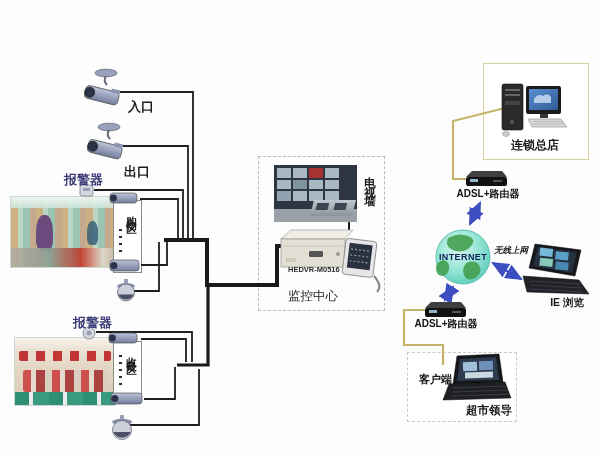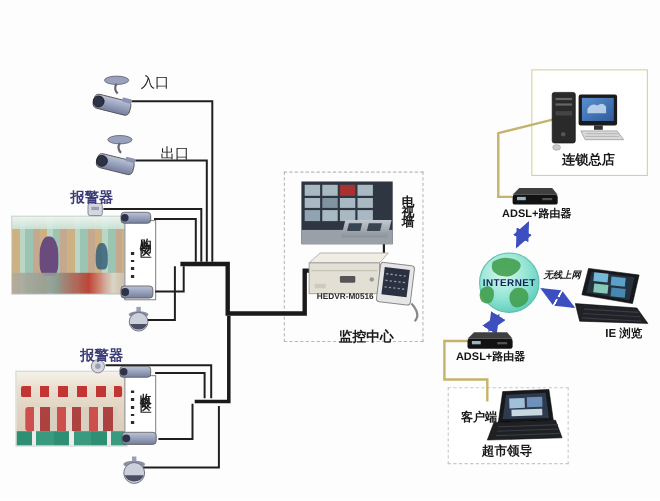--- a/index.html
+++ b/index.html
@@ -7,21 +7,21 @@
     position:relative; width:600px; height:455px; overflow:hidden;
     background:#fdfdfd; font-family:"Liberation Sans", sans-serif; color:#111;
   }
   .abs { position:absolute; }
   .lbl { position:absolute; z-index:30; white-space:nowrap; color:#1a1a1a; }
   .title {
     left:250px; top:30px; width:220px; text-align:center;
     font-size:24px; font-weight:bold; letter-spacing:2px; color:#141414;
     font-family:"Liberation Sans", sans-serif;
   }
-  .cam-lbl { font-size:13px; font-weight:normal; }
+  .cam-lbl { font-size:13px; font-weight:bold;margin-top:32px; }
   .alarm-lbl { font-size:13px; font-weight:bold; color:#3c3c78; }
   
   .photo { position:absolute; z-index:5; overflow:hidden; border:1px solid #cfd8d4; }
   .photo1 {
     left:10px; top:196px; width:112px; height:70px;
     background:
       linear-gradient(180deg, rgba(238,247,242,.95) 0%, rgba(205,230,221,.85) 16%, rgba(0,0,0,0) 16%),
       repeating-linear-gradient(90deg, #cdb183 0 7px, #bcd6c6 7px 12px, #9cc4b2 12px 19px, #c4a98e 19px 25px),
       linear-gradient(180deg, #a3d0c0 0%, #7cb7a2 55%, #4c8f7b 100%);
   }
@@ -71,30 +71,30 @@
   .tvwall .screens i:nth-child(6) { background:#7f93a1; }
   .tvwall .screens i:nth-child(9) { background:#8fa3b1; }
   .tvwall .floor { position:absolute; left:0; bottom:0; width:100%; height:13px; background:#99a0a8; }
   .tvwall .desk { position:absolute; right:3px; bottom:6px; width:42px; height:16px;
       background:linear-gradient(180deg,#c2c8d0,#8b9199); transform:skewX(-14deg); }
   .tvwall .desk i { position:absolute; top:3px; width:12px; height:7px; background:#3a4552; }
   .tvwall .desk i:first-child { left:4px; } .tvwall .desk i:last-child { left:22px; }
   .tvl { left:362px; top:168px; font-size:11.5px; letter-spacing:9px; z-index:30; }
   .dvr-lbl { left:288px; top:265px; width:64px; text-align:left;
       font-size:7.5px; font-weight:bold; color:#2a2a2a; }
-  .center-lbl { left:288px; top:298px; width:70px; text-align:right;
-      font-size:12.5px; font-weight:bold; }
+  .center-lbl { left:288px; top:288px; width:70px; text-align:left;
+      font-size:12.5px; font-weight:normal; }
   .hq-lbl { left:483px; top:137px; width:104px; text-align:center; font-size:12px; font-weight:bold; }
   .router-lbl { width:80px; text-align:center; font-size:10px; font-weight:bold; color:#141414; }
   .r1 { left:448px; top:187px; }
   .r2 { left:406px; top:317px; }
   .wifi-lbl { left:494px; top:245px; font-size:8.5px; font-weight:bold;font-style:italic; }
   .ie-lbl { left:522px; top:296px; width:62px; text-align:right; font-size:10.5px; font-weight:bold; }
   .client-lbl { left:419px; top:372px; font-size:11px; font-weight:bold; }
-  .leader-lbl { left:438px; top:403px; width:74px; text-align:left; font-size:11.5px; font-weight:bold; }
+  .leader-lbl { left:438px; top:403px; width:74px; text-align:right; font-size:11.5px; font-weight:bold; }
   svg.overlay { position:absolute; left:0; top:0; z-index:20; pointer-events:none; }
 </style>
 </head>
 <body>
 
 <div id="stage">
 
 
   <div class="abs box-center"></div>
   <div class="abs box-hq"></div>
@@ -322,21 +322,21 @@
       <polygon points="19,5 55,3 58,26 16,27" fill="#2e3a4e"></polygon>
       <rect x="22" y="8" width="14" height="9" fill="#9fc0d8" transform="rotate(-2 30 12)"></rect>
       <rect x="38" y="7" width="14" height="9" fill="#6f90b8" transform="rotate(-2 45 11)"></rect>
       <rect x="24" y="18" width="28" height="6" fill="#c8d8e0" transform="rotate(-2 38 21)"></rect>
       <polygon points="8,30 64,28 70,44 2,46" fill="#1e2024" stroke="#000" stroke-width="0.5"></polygon>
       <path d="M12 34 l54 -2 M11 38 l56 -2 M10 42 l58 -2" stroke="#3a3d44" stroke-width="1"></path>
     </g>
   </svg>
 
   <div class="lbl cam-lbl" style="left:128px; top:66px;">入口</div>
-  <div class="lbl cam-lbl" style="left:146px; top:131px;">出口</div>
+  <div class="lbl cam-lbl" style="left:124px; top:131px;">出口</div>
   <div class="lbl alarm-lbl" style="left:64px; top:171px;">报警器</div>
   <div class="lbl alarm-lbl" style="left:73px; top:314px;">报警器</div>
 
   <div class="lbl vtext tvl">电视墙</div>
   <div class="lbl dvr-lbl">HEDVR-M0516</div>
   <div class="lbl center-lbl">监控中心</div>
 
   <div class="lbl hq-lbl">连锁总店</div>
   <div class="lbl router-lbl r1">ADSL+路由器</div>
   <div class="lbl router-lbl r2">ADSL+路由器</div>

